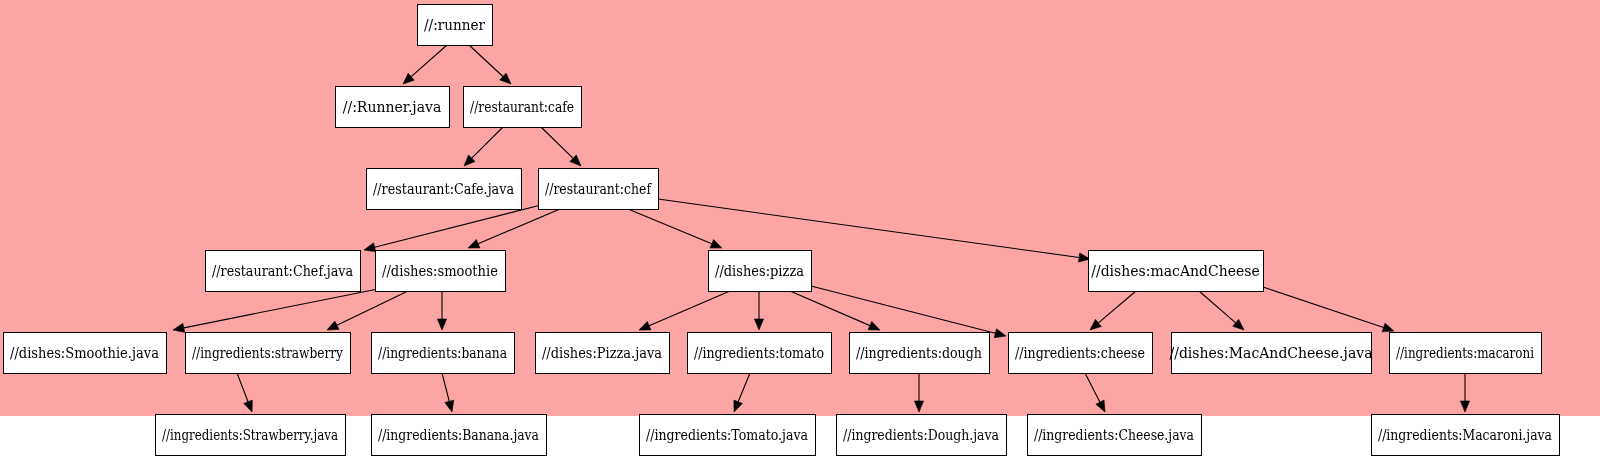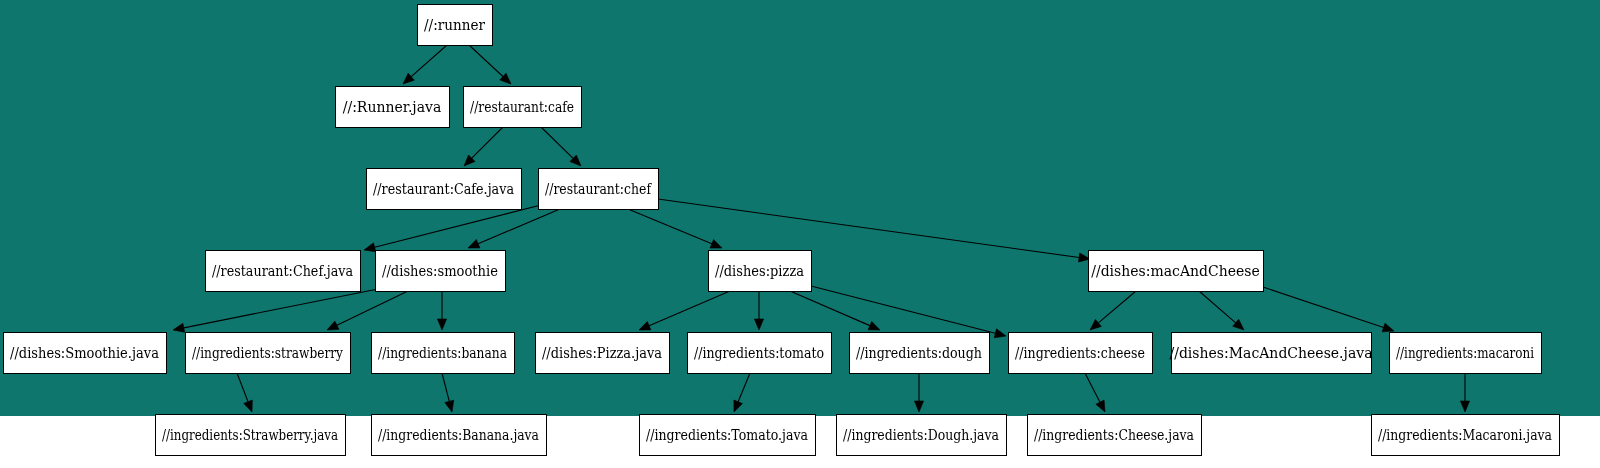--- a/index.html
+++ b/index.html
@@ -10,21 +10,21 @@
   body {
     width: 1600px;
     height: 468px;
     overflow: hidden;
     font-family: "DejaVu Serif", "Liberation Serif", serif;
   }
   #graph-root {
     position: relative;
     width: 1600px;
     height: 416px;
-    background: #0f766e;
+    background: #fca5a5;
   }
   svg#graph-canvas {
     position: absolute;
     left: 0;
     top: 0;
     width: 1600px;
     height: 468px;
     display: block;
   }
   .node-box {

